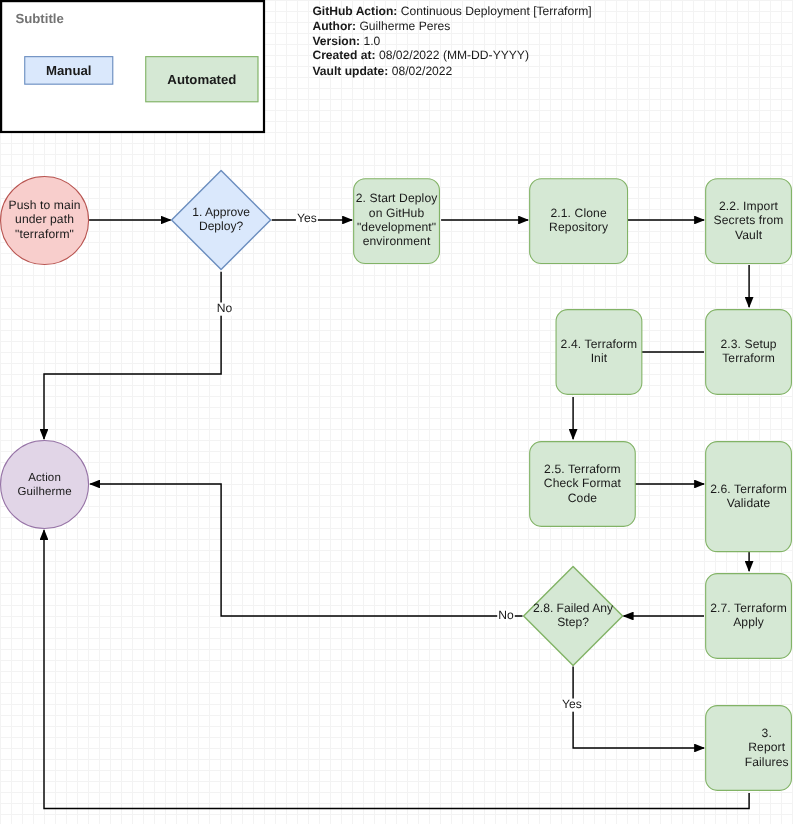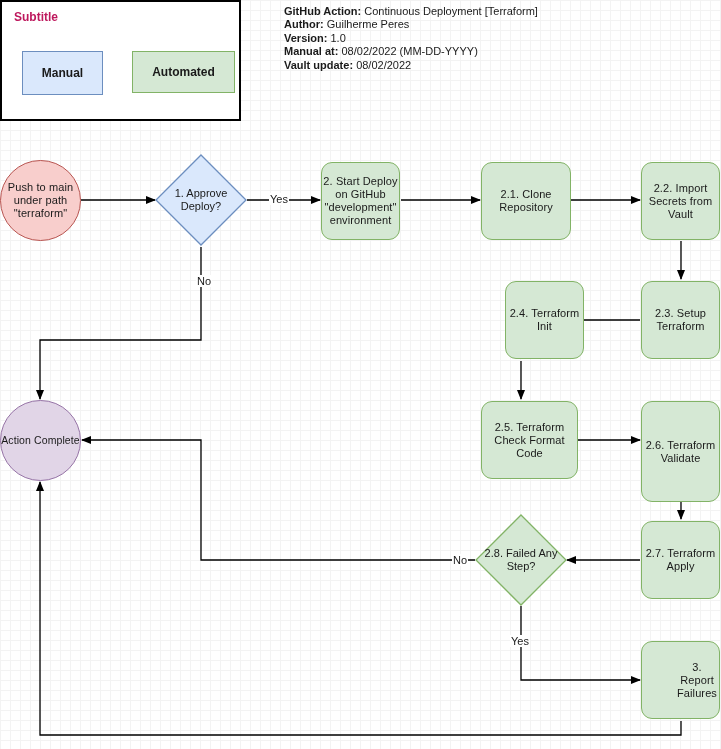--- a/index.html
+++ b/index.html
@@ -99,34 +99,34 @@
     box-sizing: border-box;
     background: #ffffff;
     border: 2px solid #000000;
   }
   #legend-title {
     position: absolute;
     left: 12px;
     top: 8px;
     font-size: 12px;
     font-weight: bold;
-    color: #be185d;
+    color: #737373;
   }
   .legend-box {
     position: absolute;
     box-sizing: border-box;
     display: flex;
     align-items: center;
     justify-content: center;
     font-size: 12px;
     font-weight: bold;
     color: #1a1a1a;
   }
   #legend-manual {
-    left: 20px; top: 49px; width: 81px; height: 44px;
+    left: 20px; top: 49px; width: 81px; height: 26px;
     background: #dae8fc;
     border: 1px solid #6c8ebf;
   }
   #legend-automated {
     left: 130px; top: 49px; width: 103px; height: 42px;
     background: #d5e8d4;
     border: 1px solid #82b366;
   }
   
   #meta {
@@ -215,21 +215,21 @@
 
   <div class="node-green-diamond-wrap" style="left:475px; top:514px; width:92px; height:92px;">
     <svg class="diamond-shape" viewBox="0 0 92 92">
       <polygon points="46,1 91,46 46,91 1,46" fill="#d5e8d4" stroke="#82b366" stroke-width="1.3"></polygon>
     </svg>
     <div class="diamond-label">2.8. Failed Any Step?</div>
   </div>
 
   <div class="node node-green" style="left:641px; top:641px; width:79px; height:78px;padding-left:33px;">3. Report Failures</div>
 
-  <div class="node node-circle circle-purple" style="left:0px; top:400px; width:81px; height:81px; font-size:10.5px;">Action Complete</div>
+  <div class="node node-circle circle-purple" style="left:0px; top:400px; width:81px; height:81px; font-size:10.5px;">Action Guilherme</div>
 
   <div id="legend">
     <div id="legend-title">Subtitle</div>
     <div class="legend-box" id="legend-manual">Manual</div>
     <div class="legend-box" id="legend-automated">Automated</div>
   </div>
 
   <div id="meta">
     <div>
       <span class="k">GitHub Action:</span>
@@ -237,21 +237,21 @@
     </div>
     <div>
       <span class="k">Author:</span>
       <span class="v">Guilherme Peres</span>
     </div>
     <div>
       <span class="k">Version:</span>
       <span class="v">1.0</span>
     </div>
     <div>
-      <span class="k">Manual at:</span>
+      <span class="k">Created at:</span>
       <span class="v">08/02/2022 (MM-DD-YYYY)</span>
     </div>
     <div>
       <span class="k">Vault update:</span>
       <span class="v">08/02/2022</span>
     </div>
   </div>
 
 </div>
 

